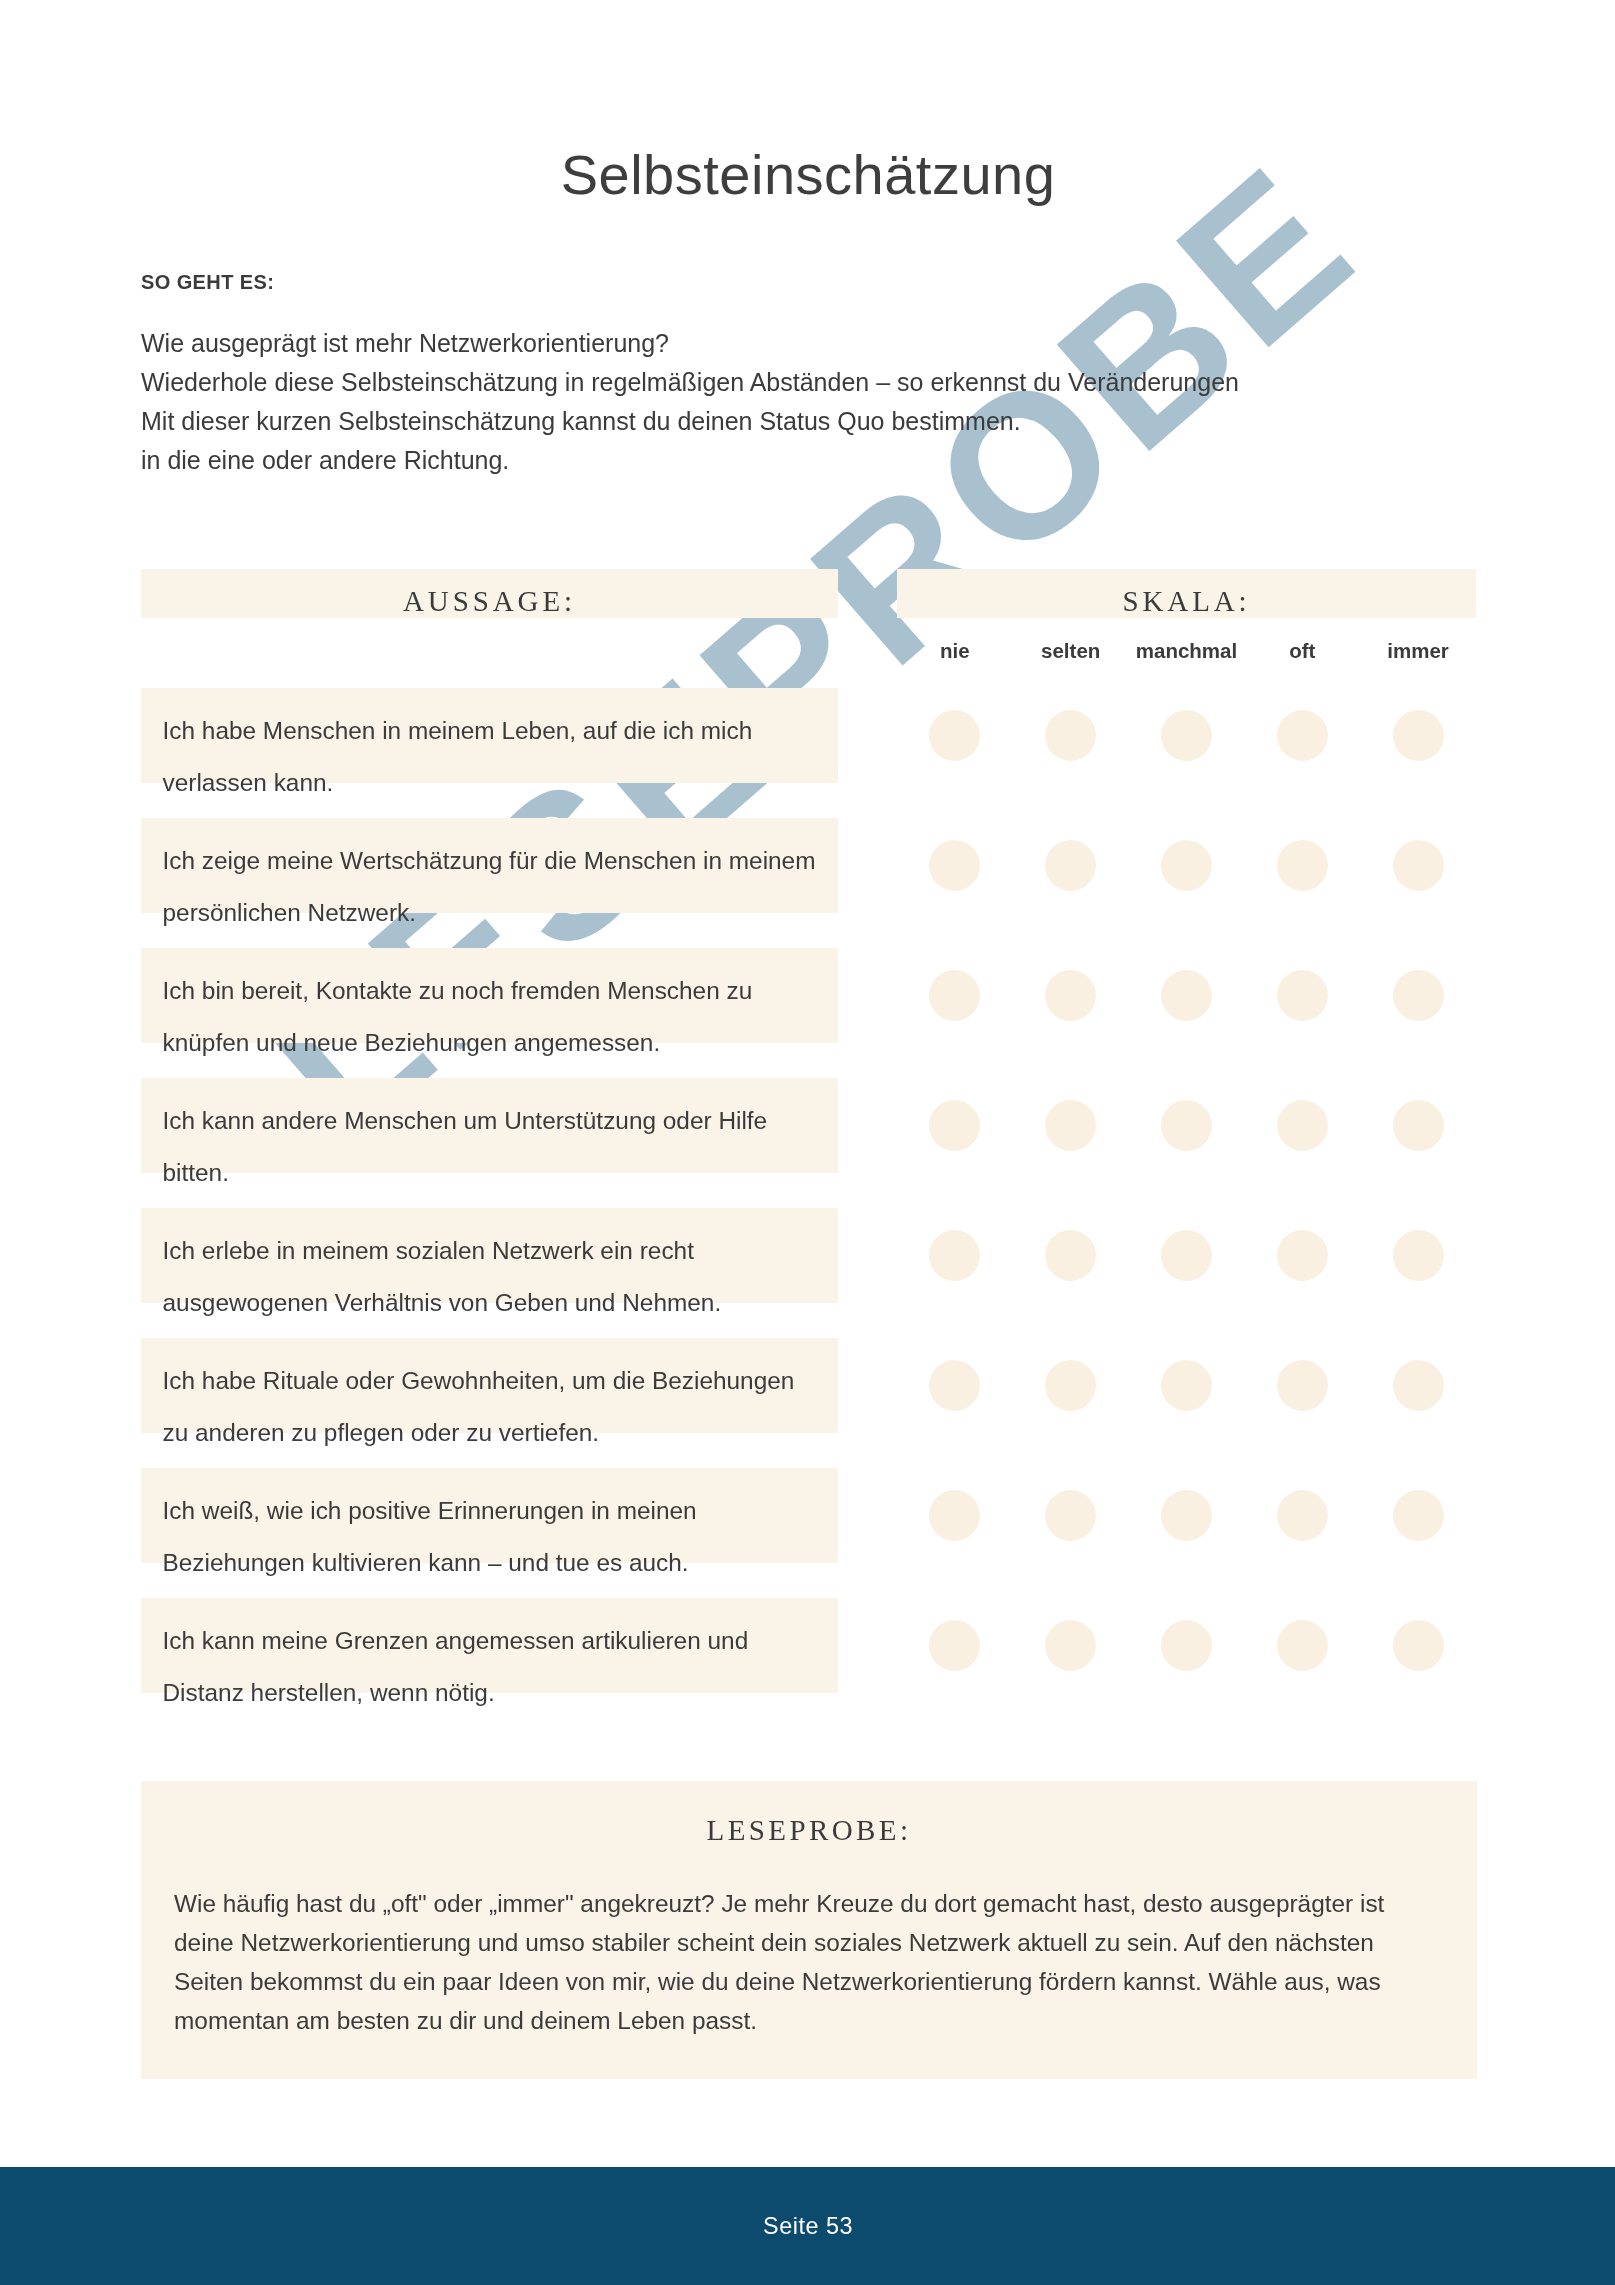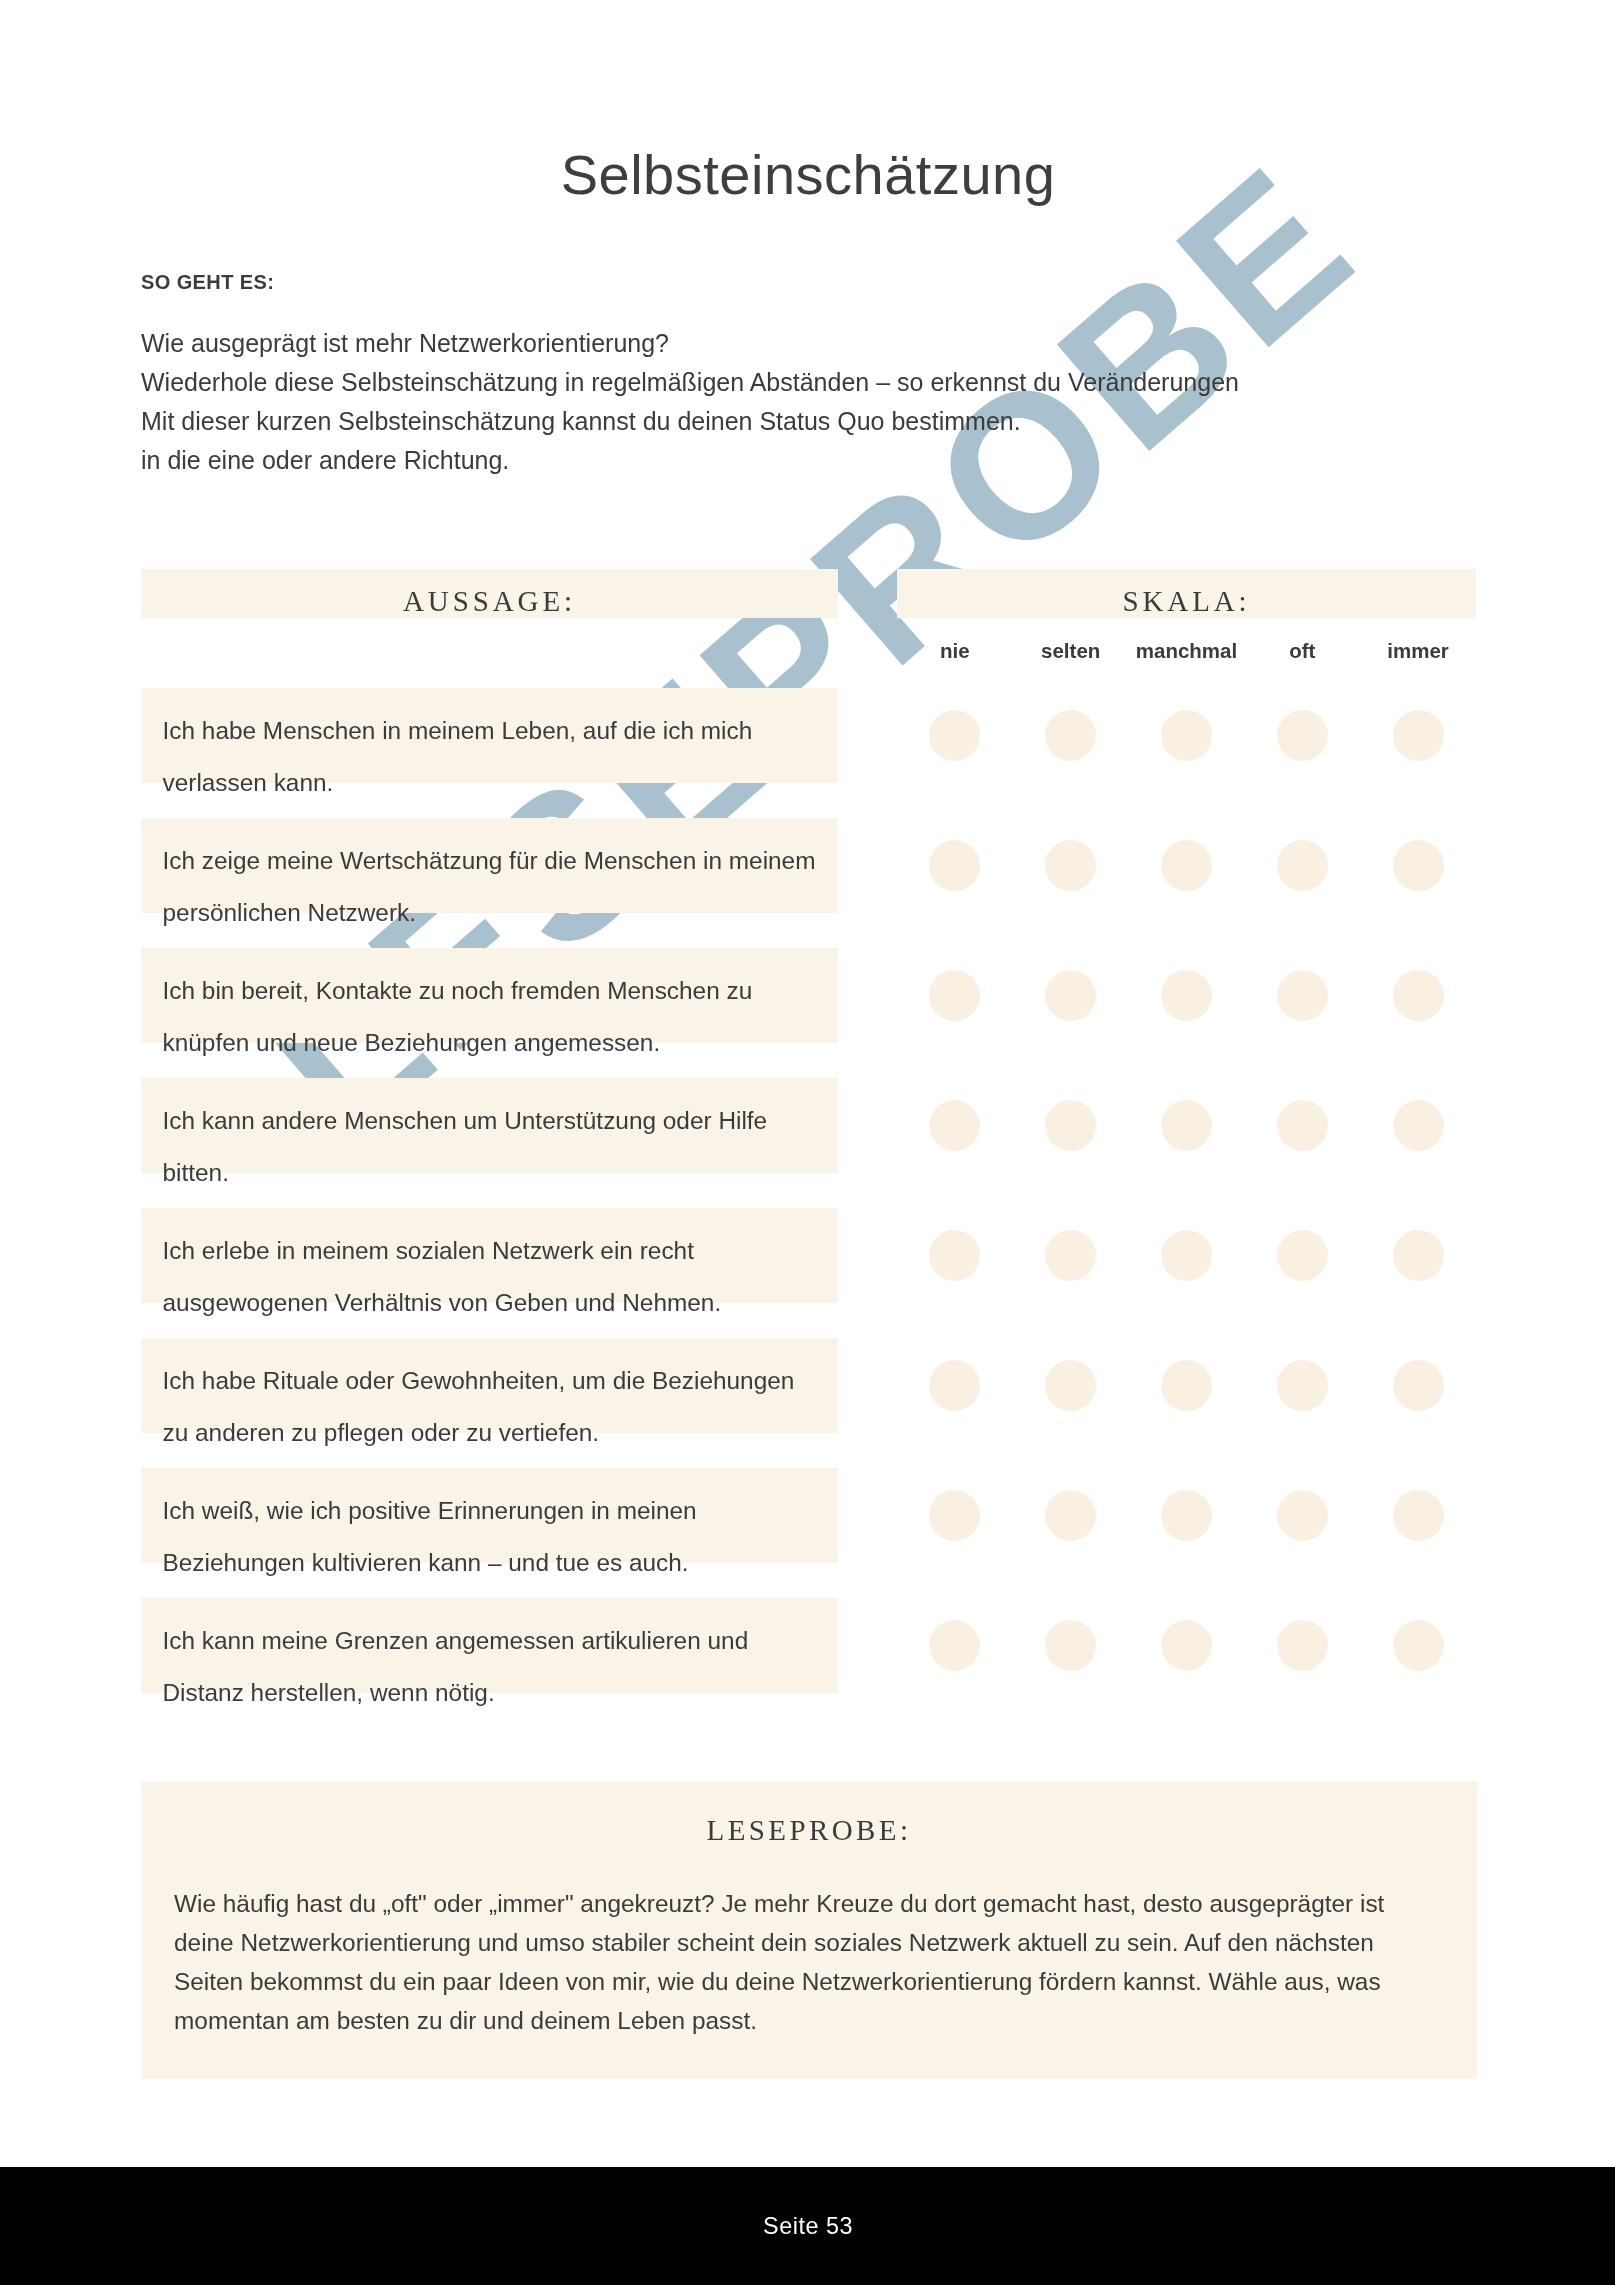--- a/index.html
+++ b/index.html
@@ -193,21 +193,21 @@
     color: #3b3b3b;
   }
 
   
   .footer {
     position: absolute;
     left: 0;
     bottom: 0;
     width: 1616px;
     height: 119px;
-    background: #000000;
+    background: #0c4a6e;
     display: flex;
     align-items: center;
     justify-content: center;
     z-index: 20;
   }
   .footer span {
     font-size: 23.4px;
     color: #ffffff;
     letter-spacing: 0.5px;
   }

